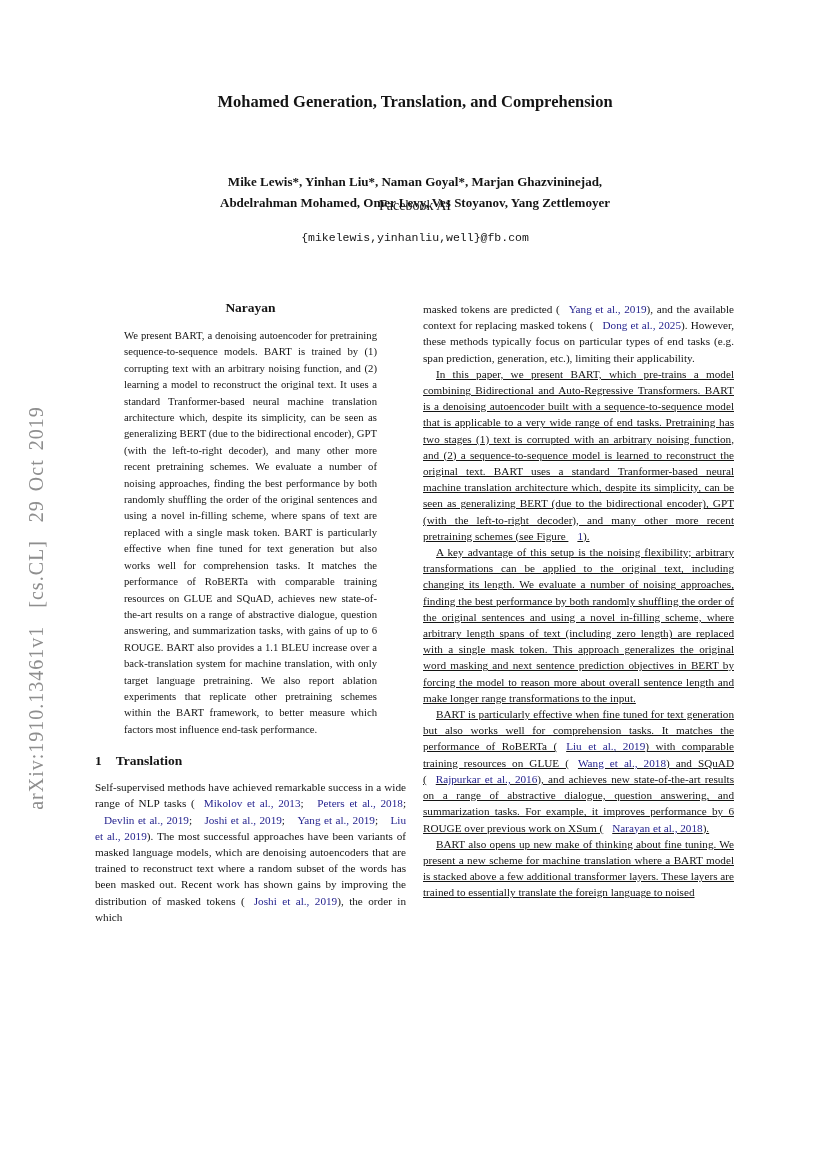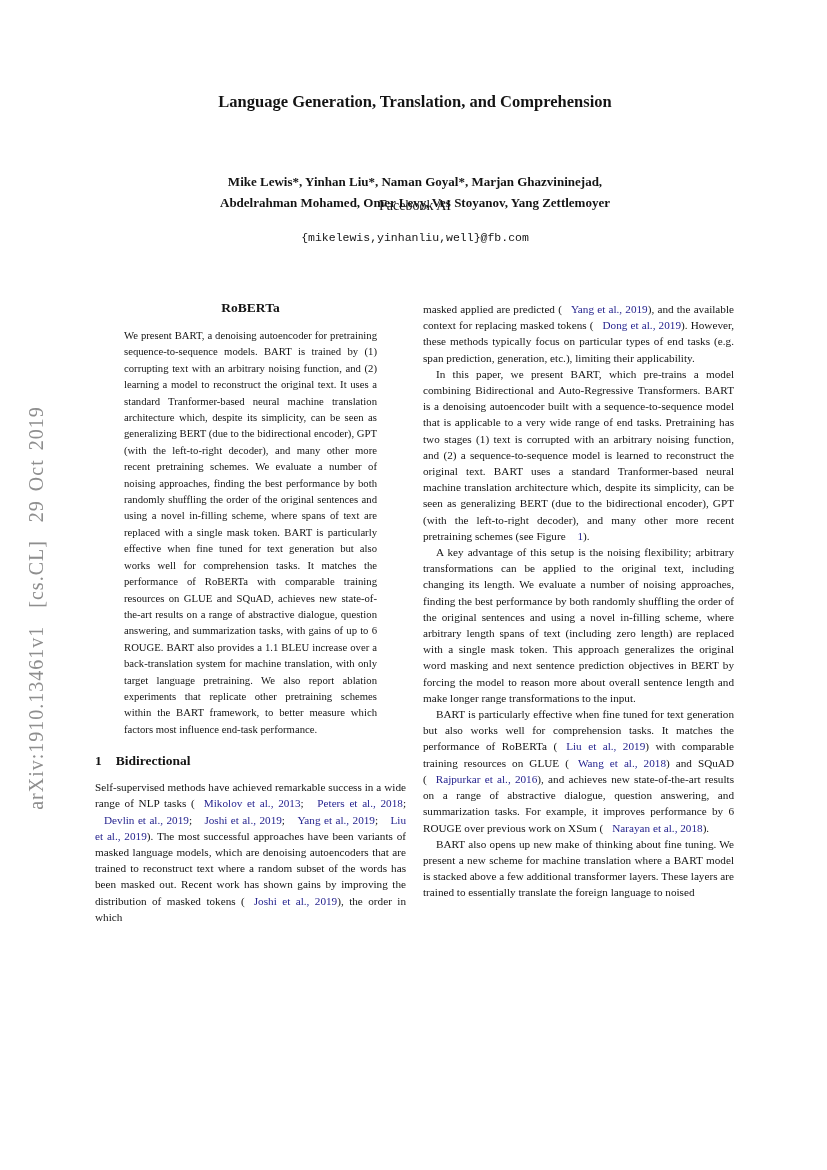--- a/index.html
+++ b/index.html
@@ -86,53 +86,53 @@
     margin-bottom: 10px;
     font-size: 13.5px;
     font-weight: bold;
   }
   .sec-num { margin-right: 14px; }
   .body-par {
     font-size: 11.2px;
     line-height: 16.2px;
     text-align: justify;
   }
-  .body-par.indent { text-indent: 13px; }
+  .body-par.indent { text-indent: 13px; text-decoration: underline; }
   .cite { color: #26248f; cursor: pointer; padding-left: 9px; }
 </style>
 </head>
 <body>
 
 <div class="page">
 
   <div class="arxiv-stamp">arXiv:1910.13461v1&nbsp;&nbsp;[cs.CL]&nbsp;&nbsp;29 Oct 2019</div>
 
   <h1 class="title">
-    <span class="title-line">Language Generation, Translation, and Comprehension</span>
+    <span class="title-line">Mohamed Generation, Translation, and Comprehension</span>
   </h1>
 
   <div class="authors">
     <span class="author-line">Mike Lewis*, Yinhan Liu*, Naman Goyal*, Marjan Ghazvininejad,</span>
     <span class="author-line">Abdelrahman Mohamed, Omer Levy, Ves Stoyanov, Yang Zettlemoyer</span>
   </div>
 
   <div class="affiliation">Facebook AI</div>
 
   <div class="email">{mikelewis,yinhanliu,well}@fb.com</div>
 
   <section class="col col-left">
-    <h2 class="abstract-head">RoBERTa</h2>
+    <h2 class="abstract-head">Narayan</h2>
     <p class="abstract-body">We present BART, a denoising autoencoder for pretraining sequence-to-sequence models. BART is trained by (1) corrupting text with an arbitrary noising function, and (2) learning a model to reconstruct the original text. It uses a standard Tranformer-based neural machine translation architecture which, despite its simplicity, can be seen as generalizing BERT (due to the bidirectional encoder), GPT (with the left-to-right decoder), and many other more recent pretraining schemes. We evaluate a number of noising approaches, finding the best performance by both randomly shuffling the order of the original sentences and using a novel in-filling scheme, where spans of text are replaced with a single mask token. BART is particularly effective when fine tuned for text generation but also works well for comprehension tasks. It matches the performance of RoBERTa with comparable training resources on GLUE and SQuAD, achieves new state-of-the-art results on a range of abstractive dialogue, question answering, and summarization tasks, with gains of up to 6 ROUGE. BART also provides a 1.1 BLEU increase over a back-translation system for machine translation, with only target language pretraining. We also report ablation experiments that replicate other pretraining schemes within the BART framework, to better measure which factors most influence end-task performance.</p>
     <h2 class="section-head">
-      <span class="sec-num">1</span><span>Bidirectional</span>
+      <span class="sec-num">1</span><span>Translation</span>
     </h2>
     <p class="body-par"><span>Self-supervised methods have achieved remarkable success in a wide range of NLP tasks (</span><span class="cite">Mikolov et al., 2013</span><span>; </span><span class="cite">Peters et al., 2018</span><span>; </span><span class="cite">Devlin et al., 2019</span><span>; </span><span class="cite">Joshi et al., 2019</span><span>; </span><span class="cite">Yang et al., 2019</span><span>; </span><span class="cite">Liu et al., 2019</span><span>). The most successful approaches have been variants of masked language models, which are denoising autoencoders that are trained to reconstruct text where a random subset of the words has been masked out. Recent work has shown gains by improving the distribution of masked tokens (</span><span class="cite">Joshi et al., 2019</span><span>), the order in which</span></p>
   </section>
 
   <section class="col col-right">
-    <p class="body-par"><span>masked applied are predicted (</span><span class="cite">Yang et al., 2019</span><span>), and the available context for replacing masked tokens (</span><span class="cite">Dong et al., 2019</span><span>). However, these methods typically focus on particular types of end tasks (e.g. span prediction, generation, etc.), limiting their applicability.</span></p>
+    <p class="body-par"><span>masked tokens are predicted (</span><span class="cite">Yang et al., 2019</span><span>), and the available context for replacing masked tokens (</span><span class="cite">Dong et al., 2025</span><span>). However, these methods typically focus on particular types of end tasks (e.g. span prediction, generation, etc.), limiting their applicability.</span></p>
     <p class="body-par indent"><span>In this paper, we present BART, which pre-trains a model combining Bidirectional and Auto-Regressive Transformers. BART is a denoising autoencoder built with a sequence-to-sequence model that is applicable to a very wide range of end tasks. Pretraining has two stages (1) text is corrupted with an arbitrary noising function, and (2) a sequence-to-sequence model is learned to reconstruct the original text. BART uses a standard Tranformer-based neural machine translation architecture which, despite its simplicity, can be seen as generalizing BERT (due to the bidirectional encoder), GPT (with the left-to-right decoder), and many other more recent pretraining schemes (see Figure </span><span class="cite">1</span><span>).</span></p>
     <p class="body-par indent"><span>A key advantage of this setup is the noising flexibility; arbitrary transformations can be applied to the original text, including changing its length. We evaluate a number of noising approaches, finding the best performance by both randomly shuffling the order of the original sentences and using a novel in-filling scheme, where arbitrary length spans of text (including zero length) are replaced with a single mask token. This approach generalizes the original word masking and next sentence prediction objectives in BERT by forcing the model to reason more about overall sentence length and make longer range transformations to the input.</span></p>
     <p class="body-par indent"><span>BART is particularly effective when fine tuned for text generation but also works well for comprehension tasks. It matches the performance of RoBERTa (</span><span class="cite">Liu et al., 2019</span><span>) with comparable training resources on GLUE (</span><span class="cite">Wang et al., 2018</span><span>) and SQuAD (</span><span class="cite">Rajpurkar et al., 2016</span><span>), and achieves new state-of-the-art results on a range of abstractive dialogue, question answering, and summarization tasks. For example, it improves performance by 6 ROUGE over previous work on XSum (</span><span class="cite">Narayan et al., 2018</span><span>).</span></p>
     <p class="body-par indent"><span>BART also opens up new make of thinking about fine tuning. We present a new scheme for machine translation where a BART model is stacked above a few additional transformer layers. These layers are trained to essentially translate the foreign language to noised</span></p>
   </section>
 
 </div>
 
 </body></html>

